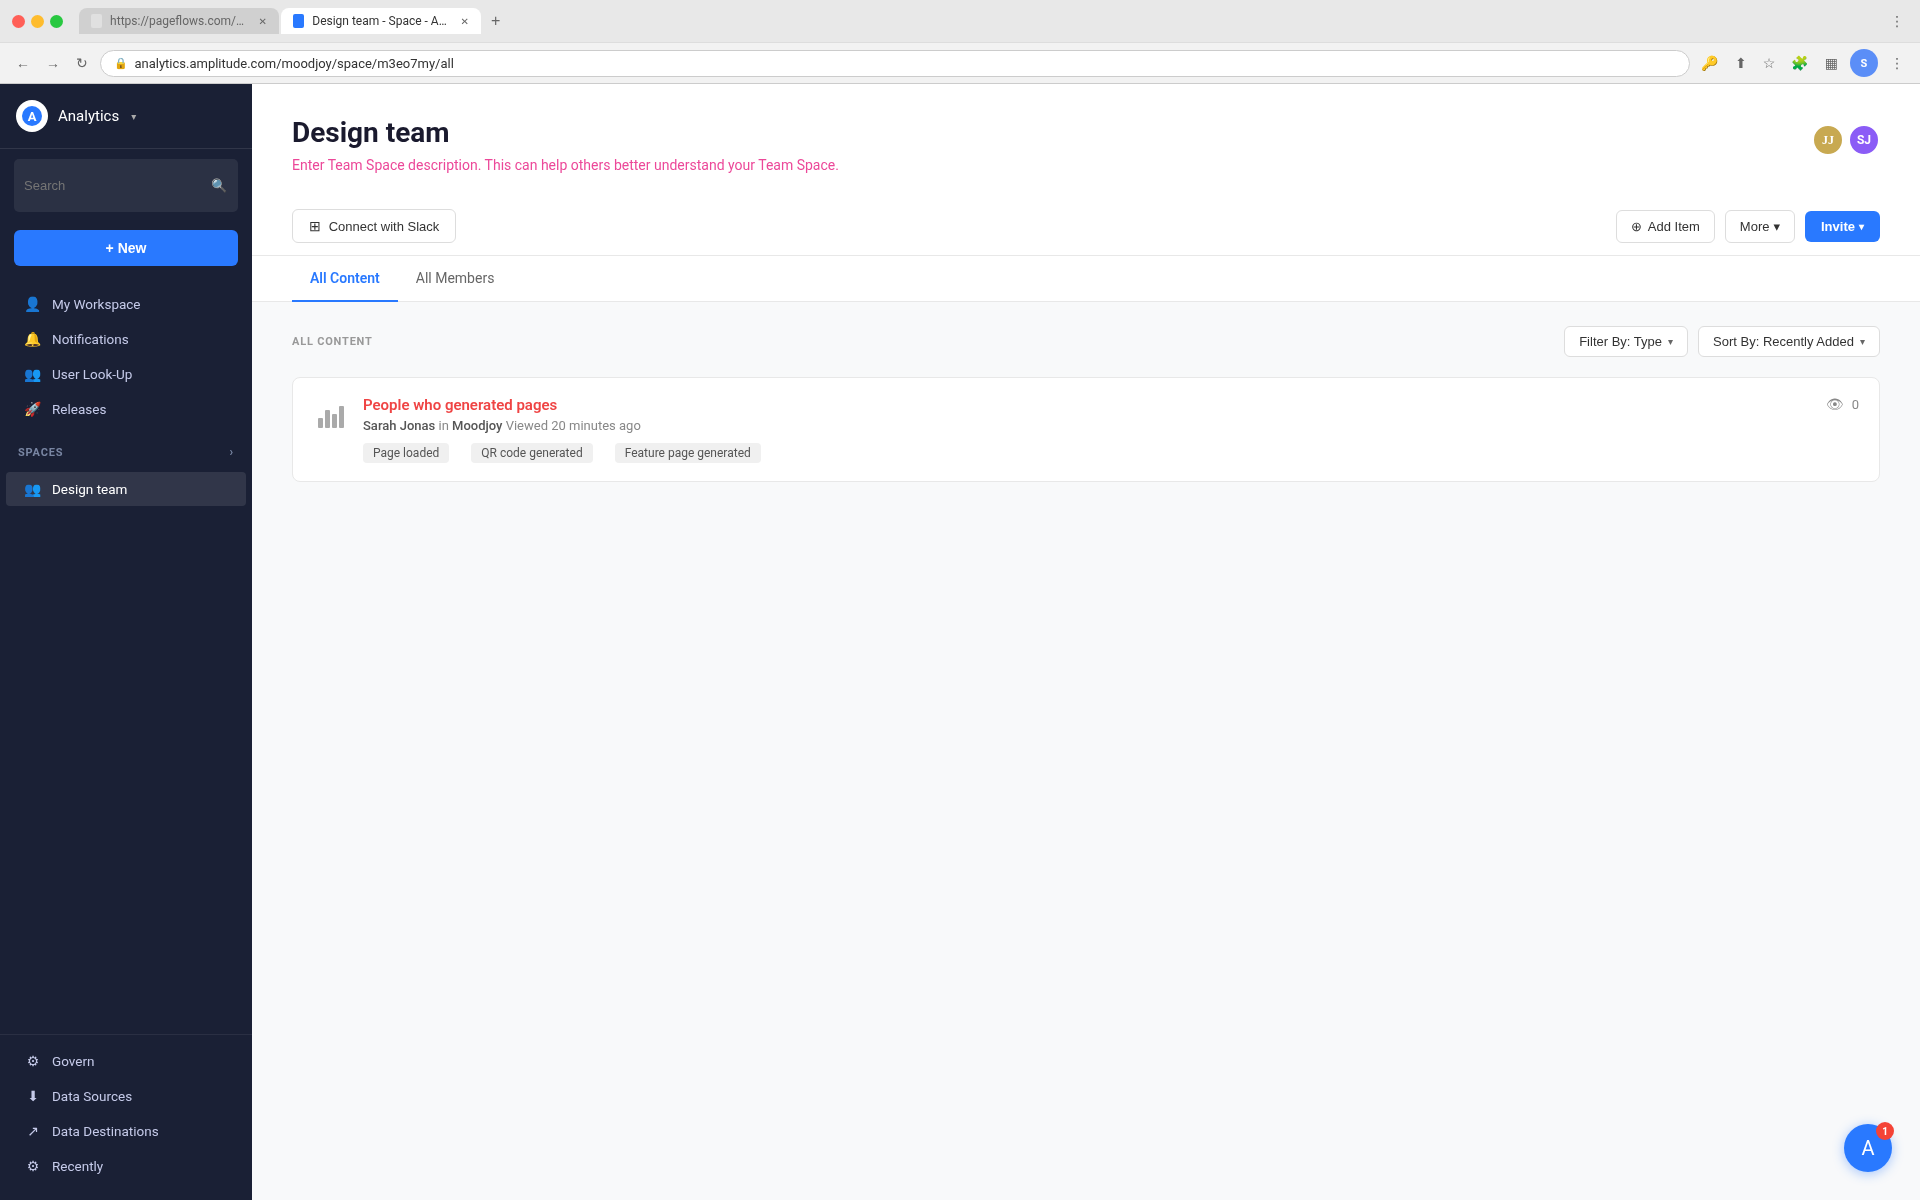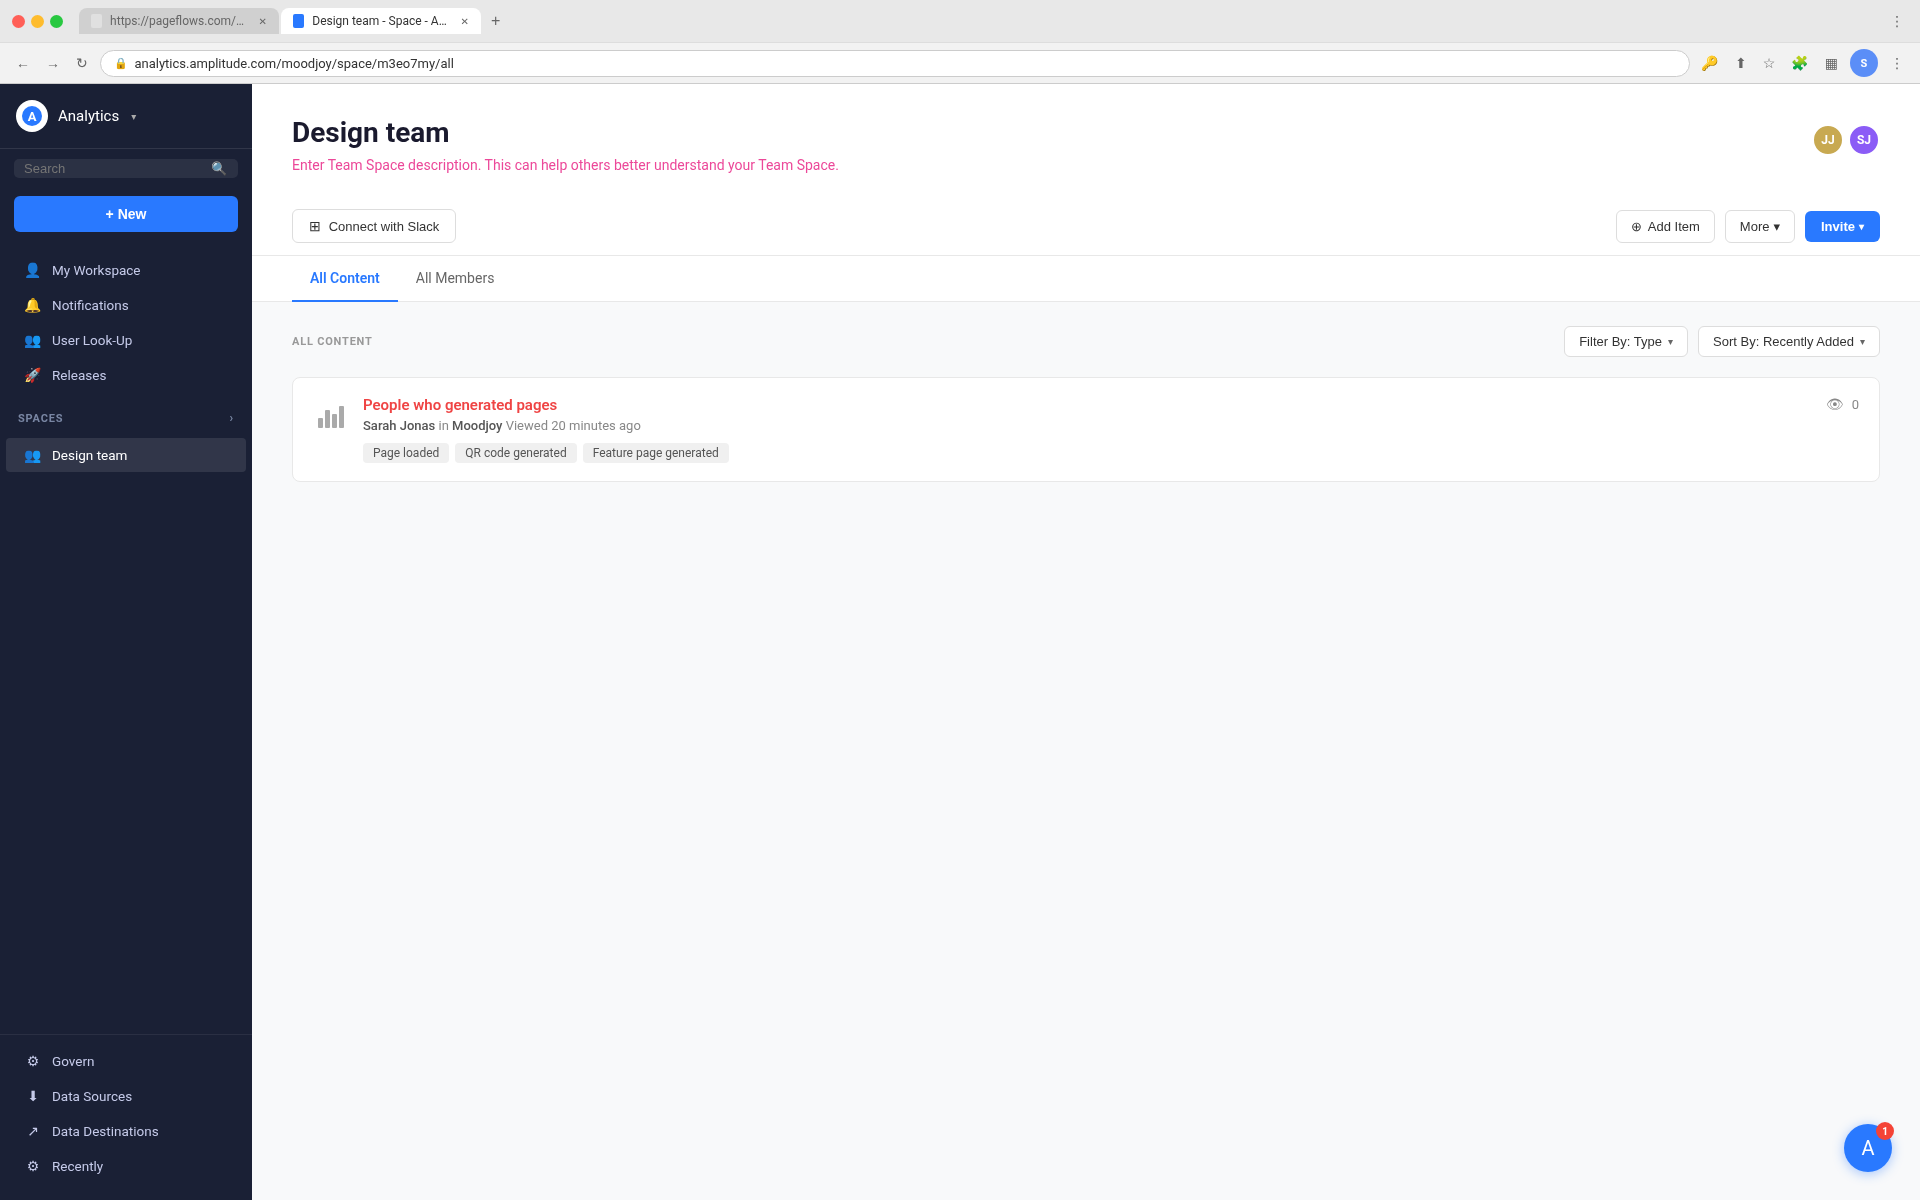--- a/index.html
+++ b/index.html
@@ -31,21 +31,21 @@
 
     
     .sidebar { width: 252px; background: #1a2035; color: #fff; display: flex; flex-direction: column; flex-shrink: 0; overflow-y: auto; }
     .sidebar-header { padding: 16px; display: flex; align-items: center; gap: 10px; border-bottom: 1px solid rgba(255,255,255,0.1); }
     .sidebar-logo { width: 32px; height: 32px; background: #fff; border-radius: 50%; display: flex; align-items: center; justify-content: center; }
     .sidebar-logo-inner { width: 20px; height: 20px; border-radius: 50%; background: #2979ff; display: flex; align-items: center; justify-content: center; }
     .sidebar-logo-a { color: #fff; font-weight: bold; font-size: 13px; }
     .sidebar-app-name { font-size: 15px; font-weight: 400; color: #fff; }
     .sidebar-app-chevron { font-size: 10px; color: #aaa; margin-left: 2px; }
     .sidebar-search { padding: 10px 14px; }
-    .sidebar-search-inner { display: flex; align-items: flex-start; background: rgba(255,255,255,0.08); border-radius: 5px; padding: 2px 10px; gap: 8px; }
+    .sidebar-search-inner { display: flex; align-items: flex-start; background: rgba(255,255,255,0.08); border-radius: 5px; padding: 19px 10px; gap: 8px; }
     .sidebar-search-input { background: none; border: none; color: #ccc; font-size: 13px; outline: none; flex: 1; }
     .sidebar-search-icon { color: #888; font-size: 13px; }
     .sidebar-new-btn { margin: 8px 14px 14px; background: #2979ff; color: #fff; border: none; border-radius: 6px; padding: 10px; font-size: 14px; font-weight: 600; cursor: pointer; display: flex; align-items: center; justify-content: center; gap: 6px; }
     .sidebar-nav { padding: 6px 0; }
     .sidebar-nav-item { display: flex; align-items: center; gap: 10px; padding: 9px 18px; font-size: 13.5px; color: #c5cae9; cursor: pointer; border-radius: 4px; margin: 1px 6px; }
     .sidebar-nav-item.active { background: rgba(255,255,255,0.1); color: #fff; }
     .sidebar-nav-icon { font-size: 14px; width: 18px; text-align: center; }
     .sidebar-section-header { display: flex; align-items: center; justify-content: space-between; padding: 12px 18px 6px; font-size: 11px; font-weight: 700; color: #7986a3; text-transform: uppercase; letter-spacing: 0.8px; }
     .sidebar-section-expand { font-size: 12px; color: #7986a3; cursor: pointer; }
     .sidebar-spacer { flex: 1; }
@@ -56,21 +56,21 @@
     .main-header { padding: 32px 40px 0; }
     .page-title { font-size: 28px; font-weight: 700; color: #1a1a2e; margin-bottom: 8px; }
     .page-description { font-size: 14px; color: #ec4899; margin-bottom: 24px; }
     .page-actions-bar { display: flex; align-items: center; justify-content: space-between; padding: 12px 40px; border-bottom: 1px solid #e8e8e8; }
     .page-actions-left { display: flex; align-items: center; gap: 12px; }
     .connect-slack-btn { display: flex; align-items: center; gap: 8px; border: 1px solid #ddd; background: #fff; border-radius: 6px; padding: 8px 16px; font-size: 13px; color: #333; cursor: pointer; font-weight: 500; }
     .connect-slack-icon { font-size: 14px; }
     .page-actions-right { display: flex; align-items: center; gap: 10px; }
     .user-avatars { display: flex; gap: 4px; }
     .avatar { width: 32px; height: 32px; border-radius: 50%; display: flex; align-items: center; justify-content: center; font-size: 12px; font-weight: 700; color: #fff; border: 2px solid #fff; }
-    .avatar-jj { background: #c8a951; }
+    .avatar-jj { background: #c8a951; font-family: Liberation Serif, serif; }
     .avatar-sj { background: #5b8ef7; }
     .add-item-btn { display: flex; align-items: center; gap: 6px; border: 1px solid #ddd; background: #fff; border-radius: 6px; padding: 8px 14px; font-size: 13px; color: #333; cursor: pointer; font-weight: 500; }
     .more-btn { display: flex; align-items: center; gap: 4px; border: 1px solid #ddd; background: #fff; border-radius: 6px; padding: 8px 14px; font-size: 13px; color: #333; cursor: pointer; font-weight: 500; }
     .invite-btn { display: flex; align-items: center; gap: 4px; background: #2979ff; color: #fff; border: none; border-radius: 6px; padding: 8px 16px; font-size: 13px; cursor: pointer; font-weight: 600; }
     .invite-chevron { font-size: 10px; }
 
     
     .tabs-bar { padding: 0 40px; border-bottom: 1px solid #e8e8e8; display: flex; gap: 0; }
     .tab { padding: 14px 18px; font-size: 14px; color: #666; cursor: pointer; border-bottom: 2px solid transparent; margin-bottom: -1px; }
     .tab.active { color: #2979ff; border-bottom-color: #2979ff; font-weight: 600; }
@@ -87,21 +87,21 @@
     .content-card { background: #fff; border: 1px solid #e8e8e8; border-radius: 8px; padding: 18px 20px; display: flex; align-items: flex-start; justify-content: space-between; }
     .content-card-left { display: flex; align-items: flex-start; gap: 14px; }
     .content-card-icon { width: 36px; height: 36px; display: flex; align-items: center; justify-content: center; color: #666; flex-shrink: 0; margin-top: 2px; }
     .chart-icon { display: flex; align-items: flex-end; gap: 2px; height: 24px; }
     .chart-bar { background: #aaa; border-radius: 1px; }
     .content-card-info { display: flex; flex-direction: column; gap: 4px; }
     .content-card-title { font-size: 15px; font-weight: 600; color: #ef4444; }
     .content-card-meta { font-size: 13px; color: #888; }
     .content-card-meta .author { color: #555; font-weight: 500; }
     .content-card-meta .space { color: #555; font-weight: 500; }
-    .content-card-tags { display: flex; gap: 6px; margin-top: 6px; }
+    .content-card-tags { display: flex; gap: 22px; margin-top: 6px; }
     .tag { background: #f0f0f0; border-radius: 4px; padding: 3px 10px; font-size: 12px; color: #555; }
     .content-card-right { display: flex; align-items: center; gap: 8px; color: #888; font-size: 13px; }
     .eye-icon { font-size: 14px; }
 
     
     .chat-support { position: fixed; bottom: 28px; right: 28px; width: 48px; height: 48px; background: #2979ff; border-radius: 50%; display: flex; align-items: center; justify-content: center; cursor: pointer; box-shadow: 0 2px 12px rgba(41,121,255,0.4); }
     .chat-support-icon { color: #fff; font-size: 20px; }
     .chat-badge { position: absolute; top: -2px; right: -2px; background: #f44336; color: #fff; border-radius: 50%; width: 18px; height: 18px; font-size: 10px; font-weight: 700; display: flex; align-items: center; justify-content: center; }
   </style>
 </head>

